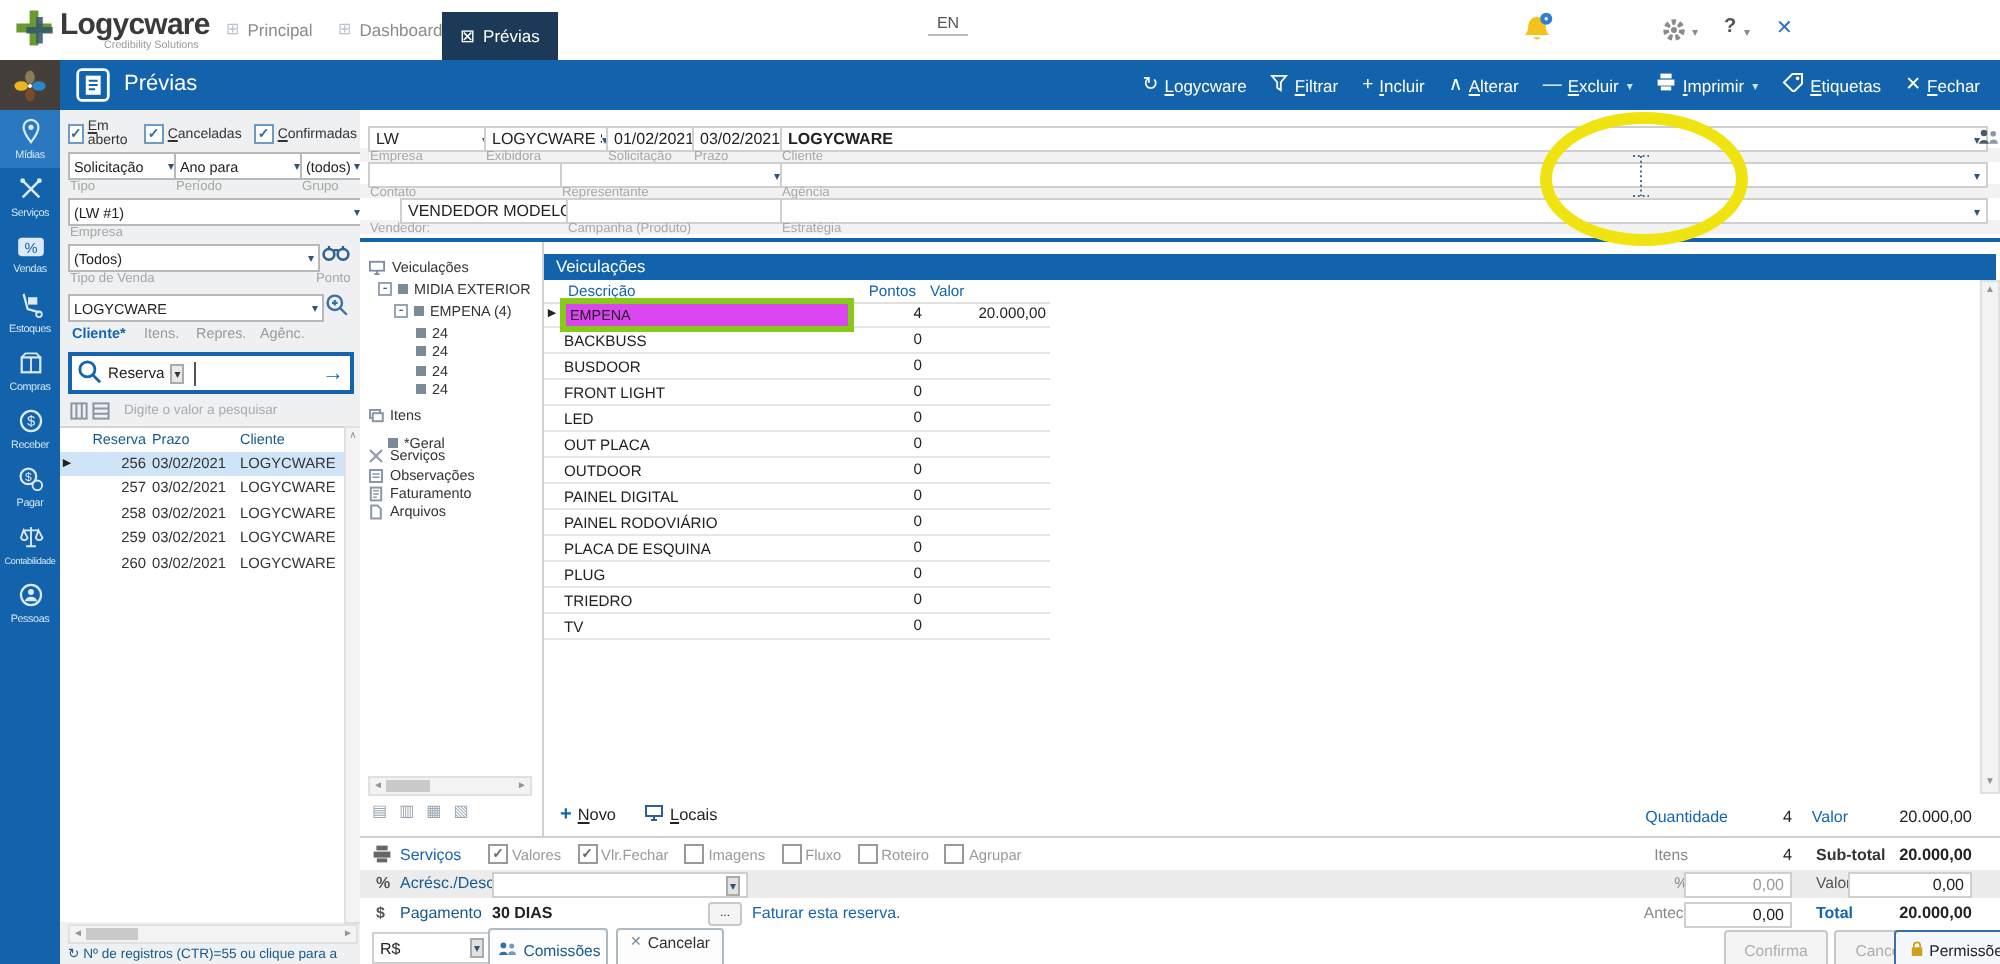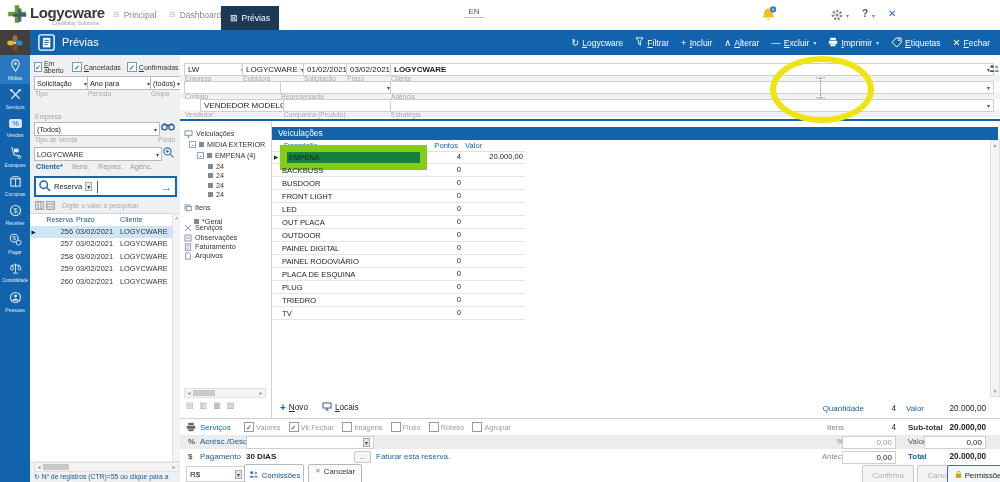--- a/index.html
+++ b/index.html
@@ -49,21 +49,21 @@
   .glab{font-size:6.6px;color:#a8a8a8}
   
   .ti{position:absolute;display:flex;align-items:center;gap:3px;font-size:7.2px;color:#333;height:9px;white-space:nowrap}
   .xbox{width:7px;height:7px;border:1px solid #97a5b2;background:#fff;font-size:7px;line-height:5px;text-align:center;color:#333;box-sizing:border-box}
   .bsq{width:5px;height:5px;background:#7c8b99}
   .tico{color:#7a8aa0;display:inline-flex}
   
   .trow{display:flex;height:12px;line-height:12px;border-bottom:1px solid #e6e6e6;font-size:7.6px;color:#222;align-items:center}
   .trm{width:8px;font-size:5.5px;color:#222;text-align:center}
   .trd{flex:1;padding-left:2px;height:11px;line-height:11px}
-  .trd.sel{border:7px solid #84cc16;background:#15803d}
+  .trd.sel{border:3px solid #84cc16;background:#d946ef}
   .trp{width:34px;text-align:right}
   .trv{width:62px;text-align:right;padding-right:2px}
   .bluelink{color:#1464b0}
   .gchk .cbox{border-color:#9a9a9a}
   .gchk .cmk{color:#6a6a6a}
   .gchk .clab{color:#9a9a9a;font-size:7.4px}
   .btn{border:1px solid #c8c8c8;background:#f4f4f4;border-radius:2px;display:inline-flex;align-items:center;justify-content:center;gap:3px;font-size:7.8px}
   .scrl{background:#f3f3f3;border:1px solid #e0e0e0}
   .sarr{font-size:5px;color:#8a97a3;line-height:1;text-align:center}
   .thumb{background:#c9c9c9}
@@ -283,20 +283,24 @@
         <span>Ano para</span>
         <span class="cv">▾</span>
       </div>
     <div class="sel a" style="left:120px;top:21px;width:27px">
         <span style="overflow:hidden;white-space:nowrap">(todos)</span>
         <span class="cv">▾</span>
       </div>
     <span class="flab a" style="left:5px;top:35px">Tipo</span>
     <span class="flab a" style="left:58px;top:35px">Período</span>
     <span class="flab a" style="left:121px;top:35px">Grupo</span>
+    <div class="sel a" style="left:4px;top:44px;width:143px">
+        <span>(LW #1)</span>
+        <span class="cv">▾</span>
+      </div>
     <span class="flab a" style="left:5px;top:58px">Empresa</span>
     <div class="sel a" style="left:4px;top:67px;width:120px">
         <span>(Todos)</span>
         <span class="cv">▾</span>
       </div>
     <span class="a" style="left:131px;top:66px"><svg width="14" height="10" viewBox="0 0 12 8">
           <circle cx="3" cy="5" r="2.3" fill="none" stroke="#2f5e8f" stroke-width="1.1"></circle>
           <circle cx="9" cy="5" r="2.3" fill="none" stroke="#2f5e8f" stroke-width="1.1"></circle>
           <path d="M5 3.2h2M3 2.6V1.4M9 2.6V1.4" stroke="#2f5e8f" stroke-width="1"></path>
         </svg></span>

